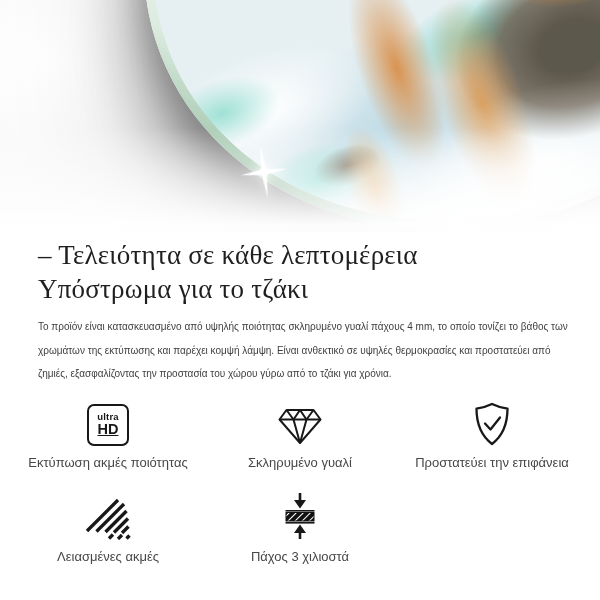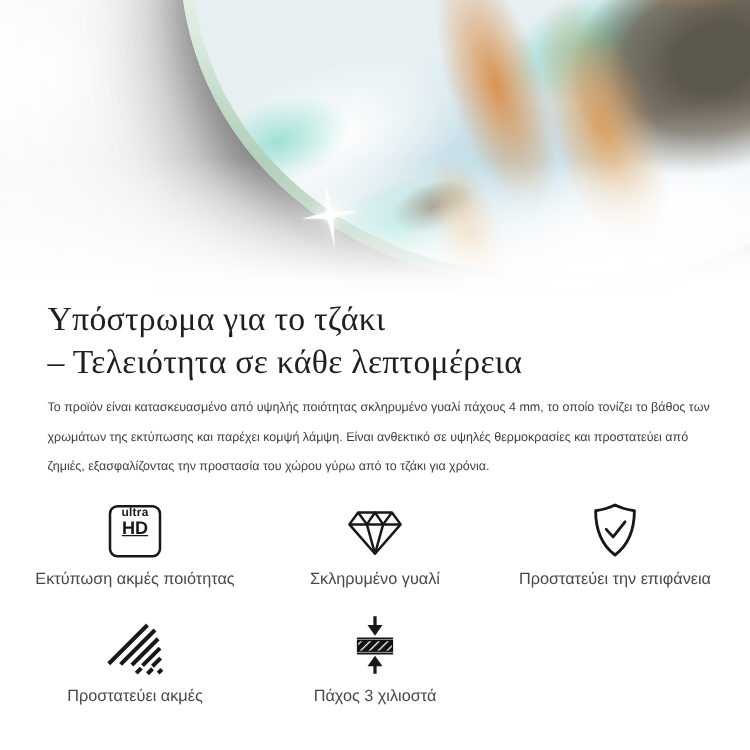--- a/index.html
+++ b/index.html
@@ -46,21 +46,21 @@
   .desc{font-size:10px;line-height:23.5px;color:#3e3e3e;margin:9px 0 0;max-width:537px;}
 
   
   .features{display:grid;grid-template-columns:1fr 1fr 1fr;row-gap:24px;
             padding:0 12px;margin-top:14px;}
   .feature{display:flex;flex-direction:column;align-items:center;}
   .icon-box{height:46px;display:flex;align-items:flex-end;justify-content:center;}
   .feature-label{margin-top:9px;font-size:13px;color:#474747;text-align:center;white-space:nowrap;}
   svg.ic{display:block;}
   .uhd{width:38px;height:38px;border:2.6px solid #171717;border-radius:7px;
-       display:flex;flex-direction:column;align-items:center;color:#171717;}
+       display:flex;flex-direction:column;align-items:center;justify-content:center;color:#171717;}
   .uhd .t1{font-size:9.5px;font-weight:700;line-height:10px;letter-spacing:.2px;}
   .uhd .t2{font-size:14.5px;font-weight:800;line-height:15px;text-decoration:underline;}
 </style>
 </head>
 <body>
 
 <div class="page">
 
   <div class="hero">
     <div class="disc">
@@ -68,22 +68,22 @@
     </div>
     <div class="hero-fade"></div>
     <svg class="sparkle" viewBox="0 0 46 46">
       <path d="M23 0 L25.4 20.6 L46 23 L25.4 25.4 L23 46 L20.6 25.4 L0 23 L20.6 20.6 Z" fill="#ffffff"></path>
       <circle cx="23" cy="23" r="4.5" fill="#ffffff"></circle>
     </svg>
   </div>
 
   <div class="content">
     <h1>
+      <span>– Τελειότητα σε κάθε λεπτομέρεια</span>
       <span>Υπόστρωμα για το τζάκι</span>
-      <span>– Τελειότητα σε κάθε λεπτομέρεια</span>
     </h1>
     <p class="desc">Το προϊόν είναι κατασκευασμένο από υψηλής ποιότητας σκληρυμένο γυαλί πάχους 4 mm, το οποίο τονίζει το βάθος των χρωμάτων της εκτύπωσης και παρέχει κομψή λάμψη. Είναι ανθεκτικό σε υψηλές θερμοκρασίες και προστατεύει από ζημιές, εξασφαλίζοντας την προστασία του χώρου γύρω από το τζάκι για χρόνια.</p>
   </div>
 
   <div class="features">
 
 
     <div class="feature">
       <div class="icon-box">
         <div class="uhd">
@@ -123,21 +123,21 @@
           <path d="M2 33 L33 2"></path>
           <path d="M11.5 33.5 L39 6"></path>
           <path d="M20.5 34 L41.5 13"></path>
           <path d="M29 34.5 L43 20.5"></path>
           <path d="M37 35 L43.5 28.5"></path>
           <path d="M24 40.5 L28 36.5"></path>
           <path d="M33 41 L37 37"></path>
           <path d="M41.5 40.5 L44.5 37.5"></path>
         </svg>
       </div>
-      <div class="feature-label">Προστατεύει ακμές</div>
+      <div class="feature-label">Λειασμένες ακμές</div>
     </div>
 
     <div class="feature">
       <div class="icon-box">
         <svg class="ic" width="38" height="48" viewBox="0 0 38 48">
           <defs>
             <pattern id="hatch" width="5" height="5" patternUnits="userSpaceOnUse" patternTransform="rotate(45)">
               <rect width="5" height="5" fill="#111111"></rect>
               <line x1="0" y1="0" x2="0" y2="5" stroke="#ffffff" stroke-width="2"></line>
             </pattern>

